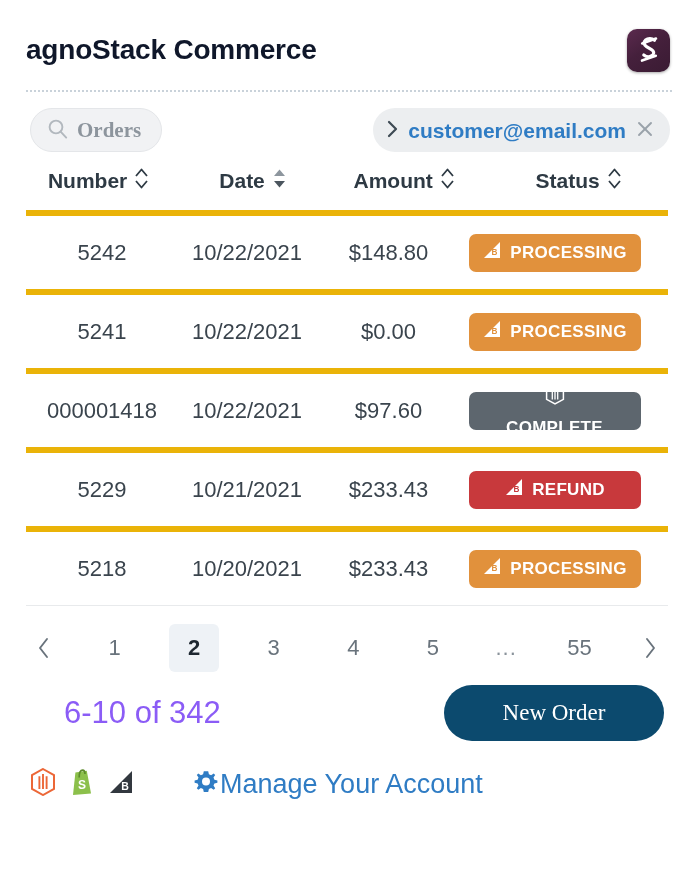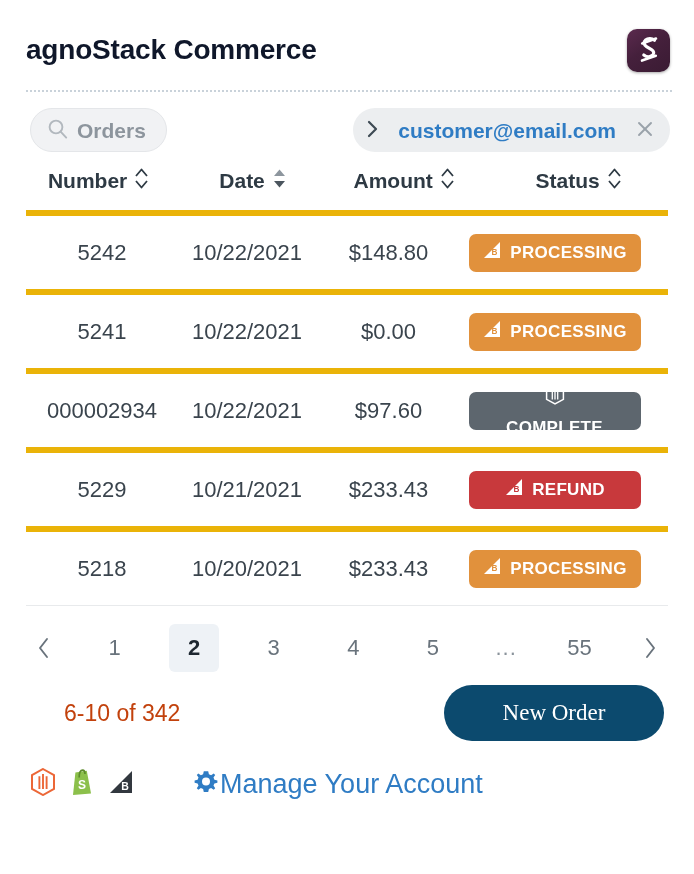--- a/index.html
+++ b/index.html
@@ -65,31 +65,32 @@
   .search-pill {
     display: flex;
     align-items: center;
     gap: 9px;
     background: #f1f2f4;
     border: 1px solid #e4e6e9;
     border-radius: 22px;
     padding: 8px 20px 8px 16px;
     height: 26px;
     box-sizing: content-box;
+    font-family: Liberation Serif, serif;
   }
   .search-pill .label {
     font-size: 21px;
     font-weight: 700;
     color: #8d959d;
     line-height: 1;
   }
   .customer-chip {
     display: flex;
     align-items: center;
-    gap: 20px;
+    gap: 10px;
     background: #eceef0;
     border-radius: 22px;
     padding: 8px 16px 8px 14px;
     height: 28px;
     box-sizing: content-box;
   }
   .customer-chip .email {
     font-size: 21px;
     font-weight: 700;
     color: #2f7cc4;
@@ -218,22 +219,22 @@
 
   
   .summary-row {
     display: flex;
     align-items: center;
     justify-content: space-between;
     padding: 0 30px 0 64px;
     height: 66px;
   }
   .range-text {
-    font-size: 23px;
-    color: #c2410c;
+    font-size: 31px;
+    color: #8b5cf6;
   }
   .new-order-btn {
     background: #0c4a6e;
     color: #ffffff;
     border: none;
     border-radius: 28px;
     width: 220px;
     height: 56px;
     font-family: Liberation Serif, serif;
     font-size: 23px;
@@ -382,21 +383,21 @@
               <path d="M18 2 L18 18 L2 18 Z" fill="#ffffff"></path>
               <text x="12.6" y="15.4" font-family="Liberation Sans, sans-serif" font-size="8.2" font-weight="700" fill="#e1913c" text-anchor="middle">B</text>
             </svg>
           </span>
           <span>PROCESSING</span>
         </span>
       </div>
     </div>
 
     <div class="row">
-      <div class="cell col-number">000002934</div>
+      <div class="cell col-number">000001418</div>
       <div class="cell col-date">10/22/2021</div>
       <div class="cell col-amount">$97.60</div>
       <div class="cell col-status">
         <span class="badge complete">
           <span>
             <svg width="20" height="21" viewBox="0 0 20 21" aria-hidden="true">
               <path d="M10 1 L18.4 5.7 L18.4 15.3 L10 20 L1.6 15.3 L1.6 5.7 Z" fill="none" stroke="#ffffff" stroke-width="1.5"></path>
               <path d="M10 5.2 L10 15.4 M7.3 7.0 L7.3 15.4 M12.7 7.0 L12.7 15.4" stroke="#ffffff" stroke-width="1.3"></path>
             </svg>
           </span>

